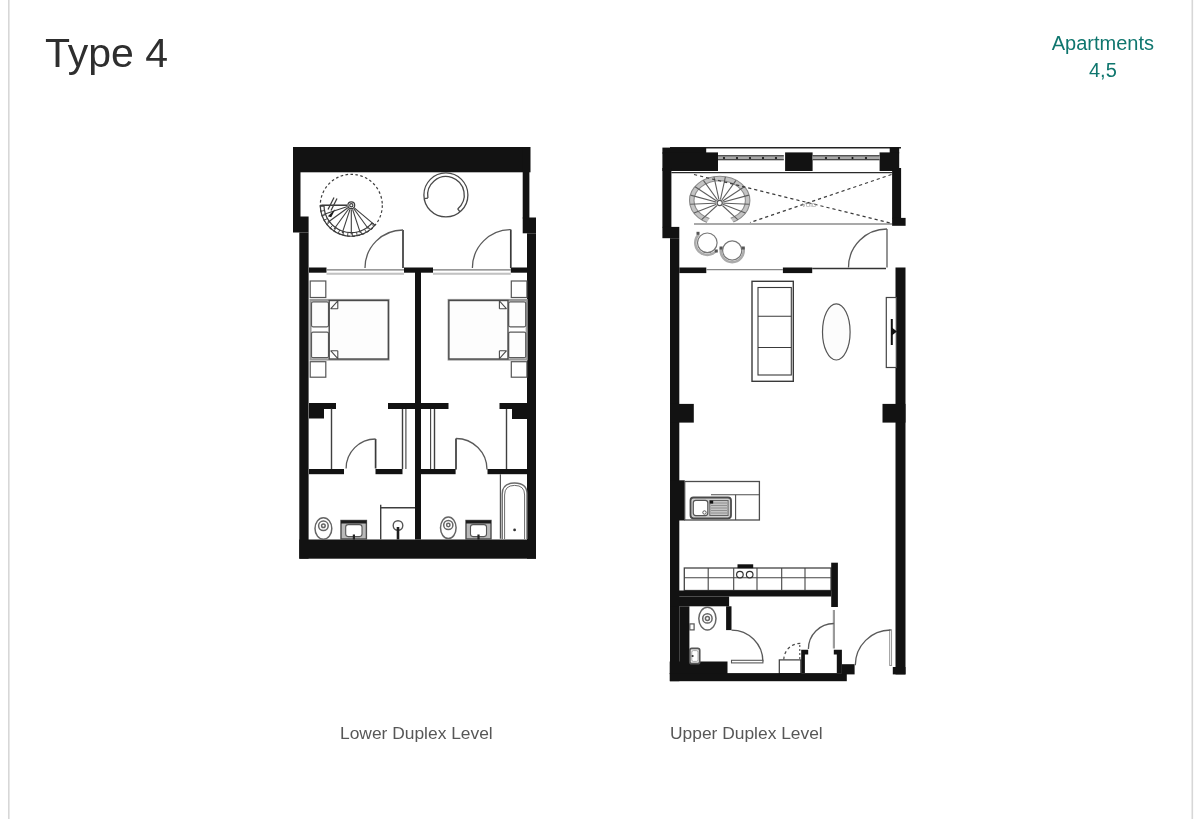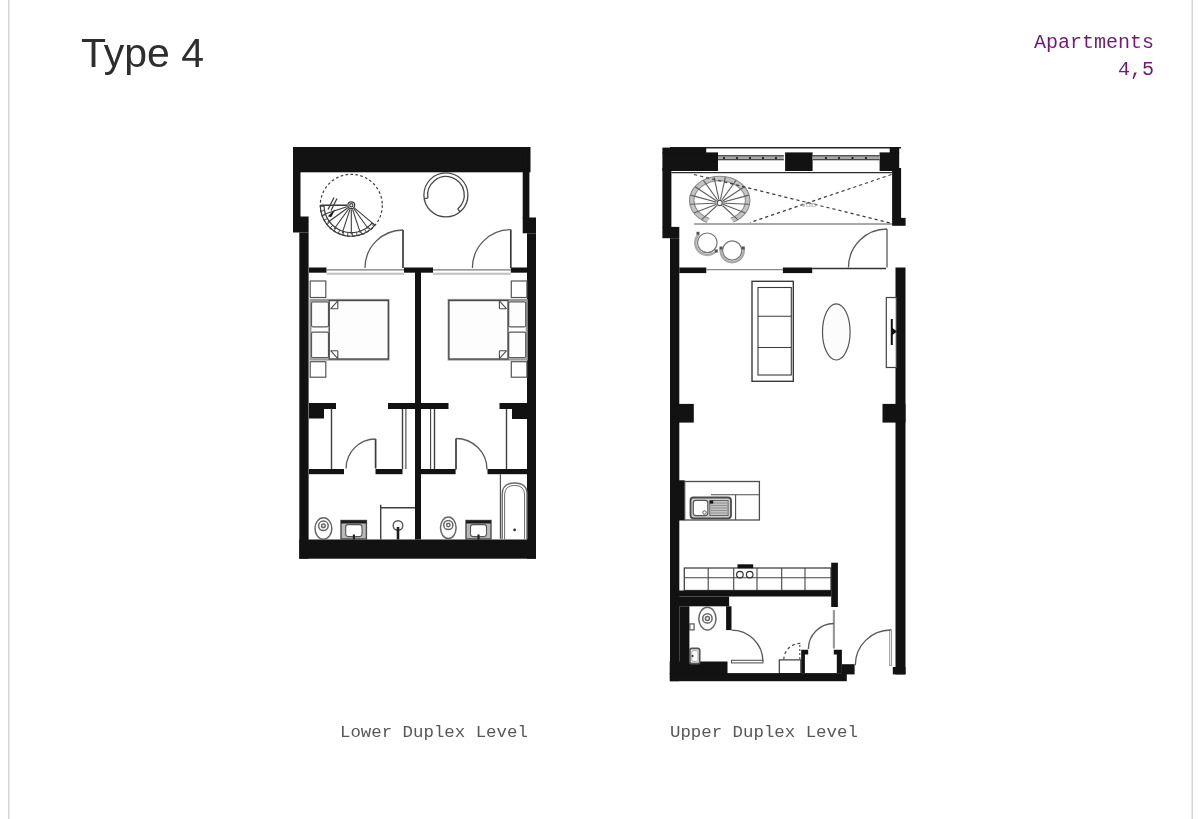--- a/index.html
+++ b/index.html
@@ -1,19 +1,19 @@
 <!DOCTYPE html>
 <html><head>
 <meta charset="utf-8">
 <style>
   html,body{margin:0;padding:0;background:#ffffff;width:1200px;height:819px;overflow:hidden;}
   body{font-family:"Liberation Sans",sans-serif;position:relative;}
-  .title{position:absolute;left:45px;top:30px;font-size:41px;font-weight:400;color:#2e2e2e;letter-spacing:0px;margin-left:36px;}
-  .apts{position:absolute;right:46px;top:30px;font-size:20px;color:#701a75;text-align:right;line-height:26.5px;font-family:Liberation Mono, monospace;}
-  .cap{position:absolute;top:723px;font-size:17.4px;color:#575757;font-family:Liberation Mono, monospace;}
+  .title{position:absolute;left:45px;top:30px;font-size:41px;font-weight:400;color:#2e2e2e;letter-spacing:0px;}
+  .apts{position:absolute;right:46px;top:30px;font-size:20px;color:#0f766e;text-align:center;line-height:26.5px;}
+  .cap{position:absolute;top:723px;font-size:17.4px;color:#575757;}
   svg{position:absolute;left:0;top:0;}
 </style>
 </head>
 <body>
 
 <div class="title">Type 4</div>
 
 <div class="apts">Apartments<br>4,5</div>
 
 <div class="cap" style="left:340px;">Lower Duplex Level</div>

